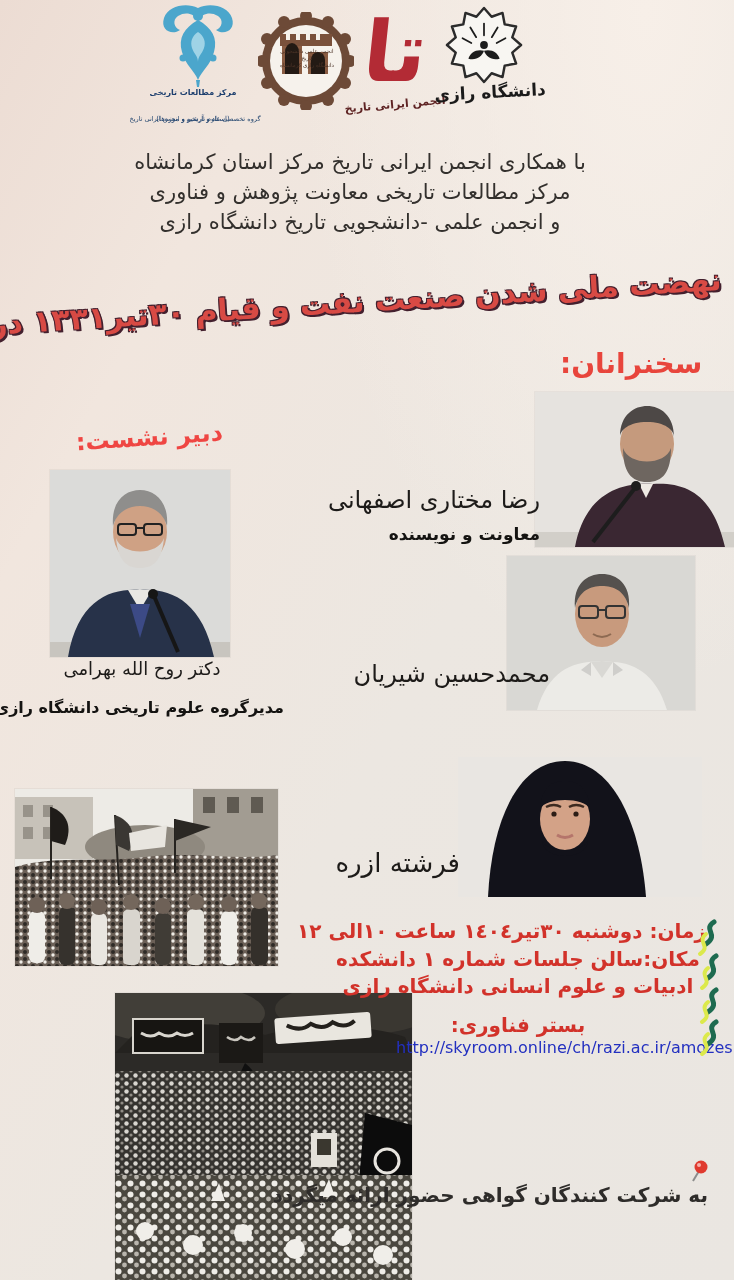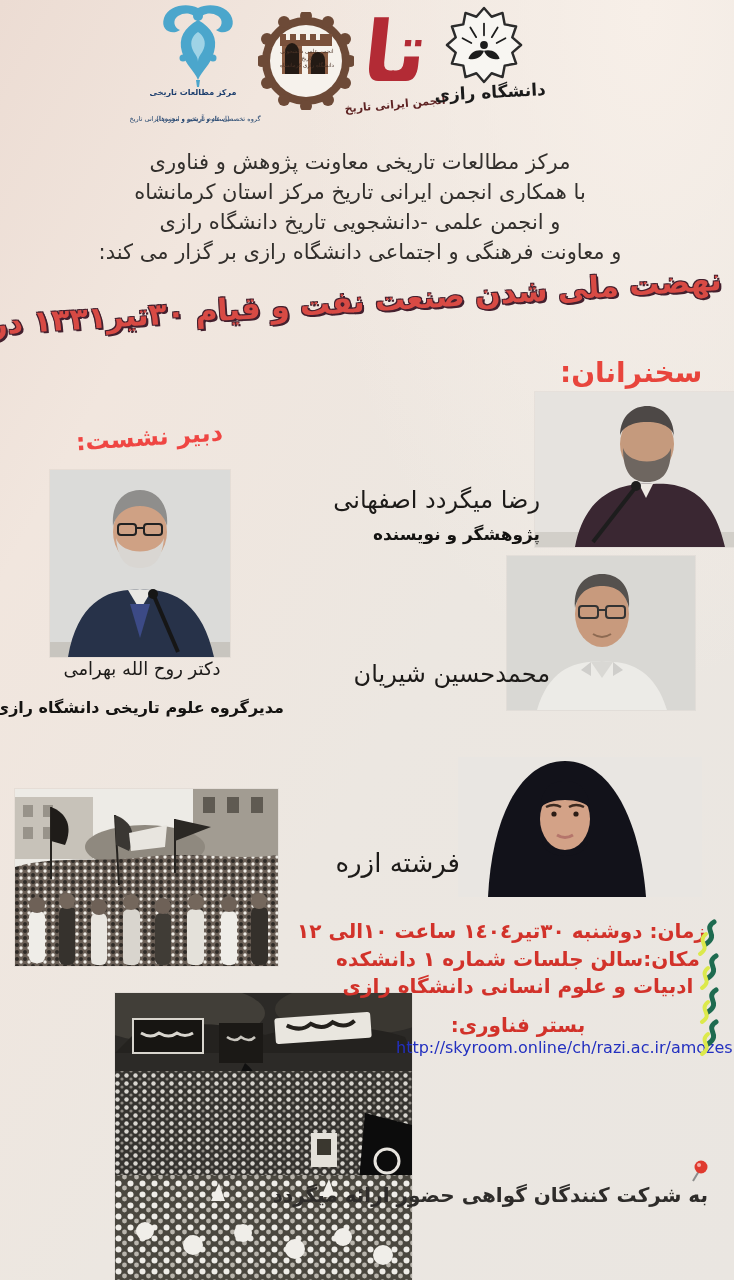--- a/index.html
+++ b/index.html
@@ -16,21 +16,21 @@
   
   .intro{left:40px;top:147px;width:640px;text-align:center;color:#33302d;
          font-size:21px;line-height:30px;letter-spacing:-0.3px;}
 
   
   .title{left:62px;top:282px;width:660px;text-align:center;
          font-size:30px;font-weight:bold;color:#d84a44;
          transform:rotate(-3.5deg);
          text-shadow:2px 2px 0 #43202e,-1px -1px 0 #43202e,1px -1px 0 #43202e,-1px 1px 0 #43202e;}
 
-  .h-speakers{left:560px;top:356px;width:168px;text-align:left;
+  .h-speakers{left:560px;top:347px;width:168px;text-align:left;
               font-size:28px;font-weight:bold;color:#e8453c;}
   .h-chair{left:58px;top:424px;width:165px;font-size:24px;font-weight:bold;color:#ef4643;
            transform:rotate(-4deg);}
 
   .speaker-name{font-size:23px;color:#1d1b19;text-align:right;}
   .speaker-role{font-size:17px;font-weight:bold;color:#141311;text-align:right;}
 
   .chair-name{left:32px;top:658px;width:220px;text-align:center;font-size:18px;color:#1d1b19;}
   .chair-role{left:0px;top:698px;width:284px;text-align:center;font-size:16px;font-weight:bold;color:#141311;}
 
@@ -130,46 +130,45 @@
         <line x1="33" y1="38" x2="24" y2="33"></line>
       <line x1="59" y1="38" x2="68" y2="33"></line>
     </g>
     <circle cx="46" cy="40" r="4" fill="#1c1c1c"></circle>
     <path d="M46,46 C38,44 32,48 30,54 C38,56 44,52 46,46 Z" fill="#1c1c1c"></path>
     <path d="M46,46 C54,44 60,48 62,54 C54,56 48,52 46,46 Z" fill="#1c1c1c"></path>
   </svg>
   <div class="abs rtl cap-razi nowrap">دانشگاه رازی</div>
 
   <div class="abs rtl intro">
+    <div class="nowrap">با همکاری انجمن ایرانی تاریخ مرکز استان کرمانشاه</div>
     <div class="nowrap">مرکز مطالعات تاریخی معاونت پژوهش و فناوری</div>
-    <div class="nowrap">با همکاری انجمن ایرانی تاریخ مرکز استان کرمانشاه</div>
     <div class="nowrap">و انجمن علمی -دانشجویی تاریخ دانشگاه رازی</div>
-    <div class="nowrap">و معاونت فرهنگی و اجتماعی دانشگاه رازی بر گزار می کند:</div>
   </div>
 
   <div class="abs rtl title nowrap">نهضت ملی شدن صنعت نفت و قیام ٣٠تیر١٣٣١ در کرمانشاه</div>
 
   <div class="abs rtl h-speakers nowrap">سخنرانان:</div>
   <div class="abs rtl h-chair nowrap">دبیر نشست:</div>
 
   <div class="abs photo" style="left:535px;top:392px;width:199px;height:155px;">
     <svg width="199" height="155" viewBox="0 0 199 155">
       <rect width="199" height="155" fill="#e6e3df"></rect>
       <rect y="140" width="199" height="15" fill="#d2cfc9"></rect>
       <path d="M40,155 C50,100 88,90 118,92 C152,90 178,103 190,155 Z" fill="#3a2732"></path>
       <path d="M104,92 l14,0 l-7,14 z" fill="#efeae4"></path>
       <ellipse cx="112" cy="52" rx="27" ry="31" fill="#c59a7d"></ellipse>
       <path d="M85,45 C85,22 100,14 112,14 C126,14 139,24 139,45 C139,38 130,30 112,30 C94,30 85,38 85,45 Z" fill="#4d4846"></path>
       <path d="M88,56 C88,80 96,90 112,90 C128,90 136,80 136,56 C130,74 94,74 88,56 Z" fill="#6e6660"></path>
       <line x1="58" y1="150" x2="100" y2="96" stroke="#1d1d1d" stroke-width="4"></line>
       <circle cx="101" cy="94" r="5" fill="#1d1d1d"></circle>
     </svg>
   </div>
-  <div class="abs rtl speaker-name nowrap" style="left:340px;top:486px;width:200px;font-size:24px;">رضا میگردد اصفهانی</div>
-  <div class="abs rtl speaker-role nowrap" style="left:340px;top:524px;width:200px;">پژوهشگر و نویسنده</div>
+  <div class="abs rtl speaker-name nowrap" style="left:340px;top:486px;width:200px;font-size:24px;">رضا مختاری اصفهانی</div>
+  <div class="abs rtl speaker-role nowrap" style="left:340px;top:524px;width:200px;">معاونت و نویسنده</div>
 
   <div class="abs photo" style="left:50px;top:470px;width:180px;height:187px;">
     <svg width="180" height="187" viewBox="0 0 180 187">
       <rect width="180" height="187" fill="#dbdbd9"></rect>
       <rect y="172" width="180" height="15" fill="#c8c5bf"></rect>
       <path d="M18,187 C28,130 60,118 90,120 C122,118 152,132 164,187 Z" fill="#273249"></path>
       <path d="M78,120 l24,0 l-12,20 z" fill="#e9e7e3"></path>
       <path d="M80,134 l20,0 l-10,34 z" fill="#3c4a86"></path>
       <ellipse cx="90" cy="62" rx="27" ry="32" fill="#cfa184"></ellipse>
       <path d="M63,56 C61,30 76,20 90,20 C105,20 119,32 117,56 C113,42 102,36 90,36 C78,36 67,42 63,56 Z" fill="#8f8e8c"></path>

